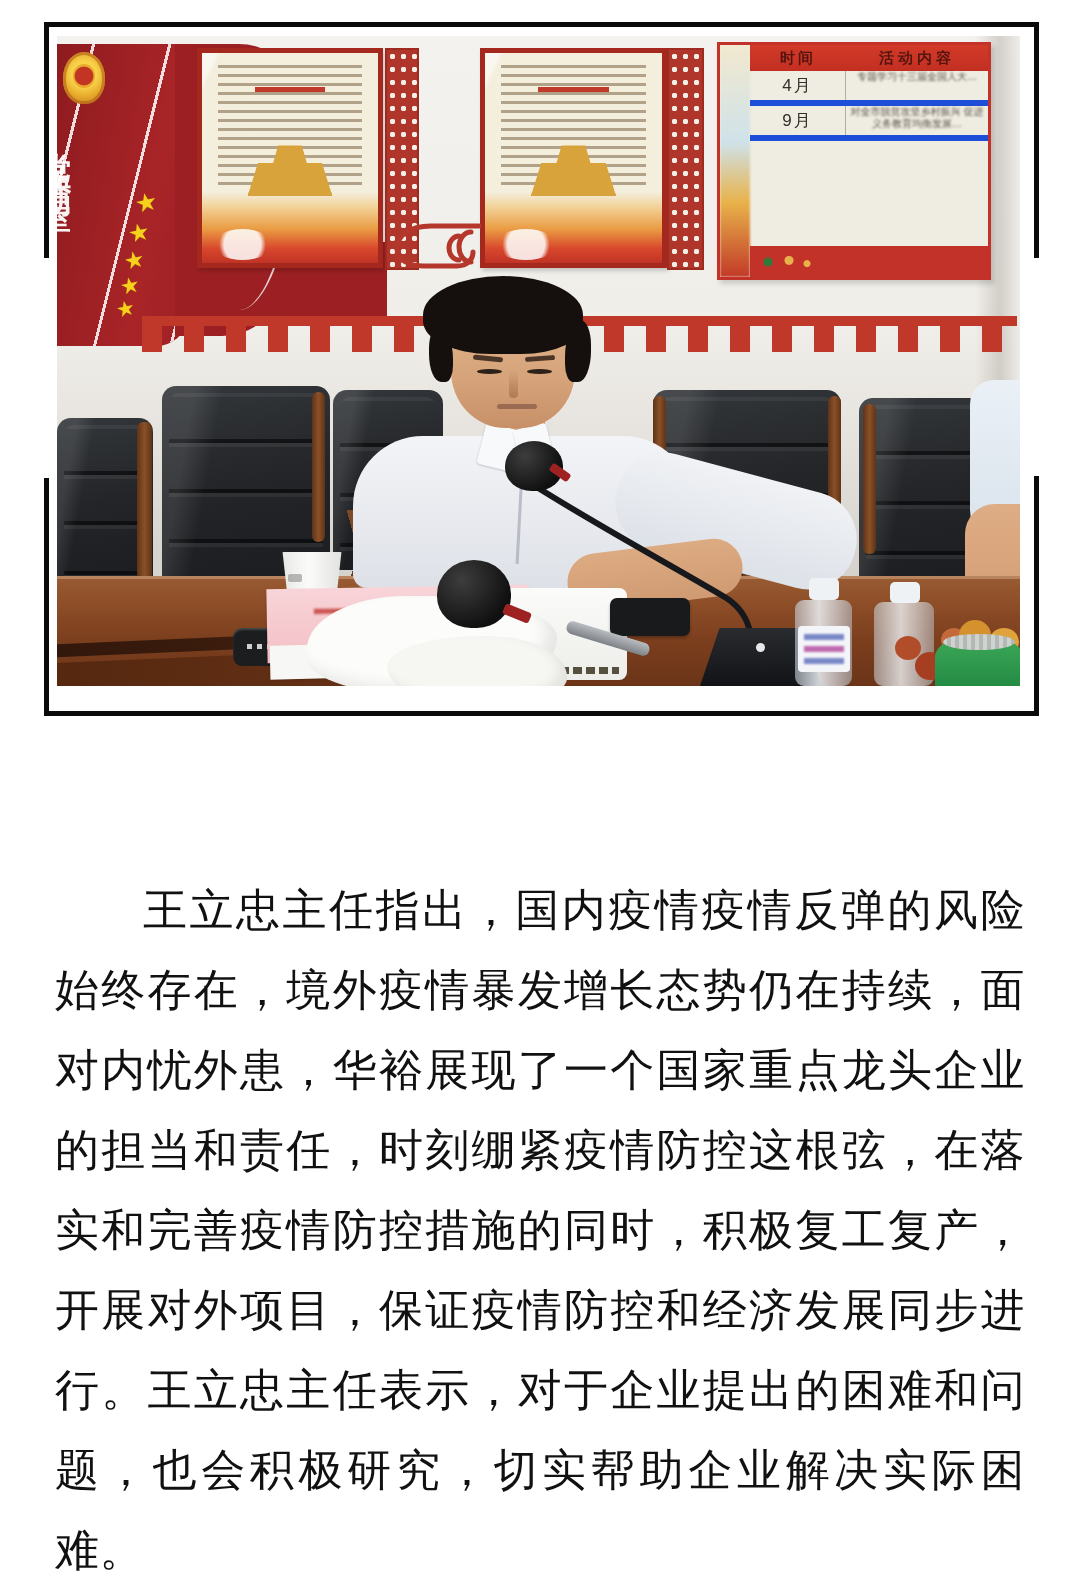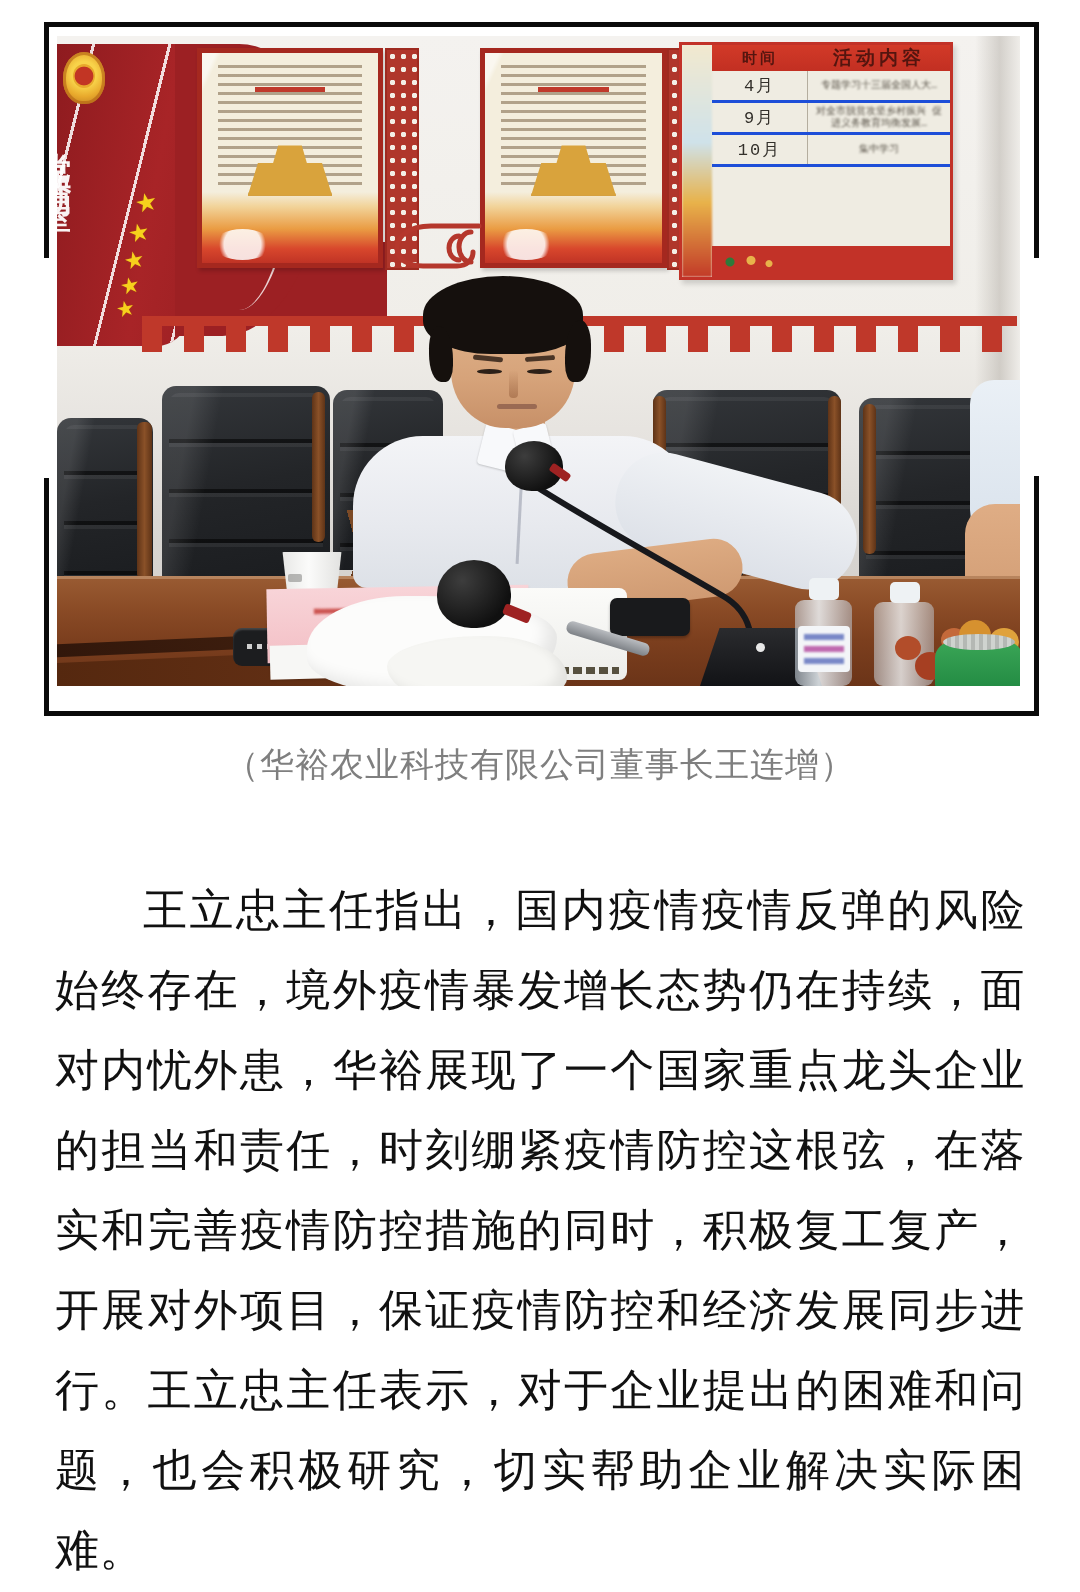--- a/index.html
+++ b/index.html
@@ -49,30 +49,30 @@
   .poster .art{position:absolute;left:0;right:0;bottom:0;height:34%;
       background:linear-gradient(180deg,rgba(244,238,221,0) 0%,#f2d49b 20%,#ea9c43 52%,#d8472c 80%,#c03325 100%);}
   .poster .art::before{content:"";position:absolute;left:6%;bottom:4%;width:34%;height:44%;border-radius:50%;
       background:radial-gradient(circle,#ffffff 0 55%,rgba(255,255,255,0) 70%);opacity:.85;}
   .poster .roof{position:absolute;left:26%;bottom:32%;width:48%;height:24%;background:#d9a33c;
       clip-path:polygon(0 100%,12% 35%,30% 35%,36% 0,64% 0,70% 35%,88% 35%,100% 100%);box-shadow:0 2px 0 #b97f22;}
   .lattice{background-color:#b0362b;border:2px solid #9e2a20;
       background-image:radial-gradient(circle,#f3efe6 2.6px,rgba(0,0,0,0) 3px);background-size:11px 13px;}
 
   
-  .board{left:622px;top:6px;width:268px;height:232px;background:#efece2;border:3px solid #c23228;
-         overflow:hidden;box-shadow:3px 4px 5px rgba(0,0,0,.15);font-family:Liberation Mono, monospace;}
+  .board{left:660px;top:6px;width:268px;height:232px;background:#efece2;border:3px solid #c23228;
+         overflow:hidden;box-shadow:3px 4px 5px rgba(0,0,0,.15);}
   .b-left{position:absolute;left:0;top:0;width:30px;bottom:0;filter:blur(1px);
          background:linear-gradient(180deg,#f2e9cf 0%,#cfe2ea 42%,#e8b24a 68%,#c23a28 100%);}
   .b-head{position:absolute;left:30px;right:0;top:0;height:26px;display:flex;align-items:center;
          background:linear-gradient(180deg,#d23a28,#c22f22);color:#54150f;font-weight:700;filter:blur(.5px);}
   .b-head .h1{width:96px;text-align:center;font-size:15px;letter-spacing:3px;}
-  .b-head .h2{flex:1;text-align:center;font-size:19px;letter-spacing:4px;}
+  .b-head .h2{flex:1;text-align:center;font-size:15px;letter-spacing:4px;}
   .b-rows{position:absolute;left:30px;right:0;top:26px;}
-  .brow{display:flex;height:29px;border-bottom:3px solid #1d4ed8;align-items:center;}
+  .brow{display:flex;height:29px;border-bottom:6px solid #1d4ed8;align-items:flex-start;}
   .brow .m{width:95px;text-align:center;font-size:17px;color:#33302b;letter-spacing:2px;
            border-right:1px solid #b4ad9e;align-self:stretch;display:flex;align-items:center;justify-content:center;filter:blur(.4px);}
   .brow .t{flex:1;font-size:10px;line-height:1.15;color:#5a544a;text-align:center;padding:0 4px;filter:blur(1.1px);}
   .b-bottom{position:absolute;left:30px;right:0;bottom:0;height:31px;background:#c23228;}
   .b-bottom::before{content:"";position:absolute;left:6px;top:8px;width:60px;height:16px;border-radius:8px;
            background:radial-gradient(circle at 20% 50%,#2d7a3a 0 4px,transparent 5px),
                       radial-gradient(circle at 55% 40%,#e8b24a 0 4px,transparent 5px),
                       radial-gradient(circle at 85% 60%,#e8b24a 0 3px,transparent 4px);}
 
   
@@ -235,24 +235,20 @@
       </div>
       <div class="b-rows">
         <div class="brow">
             <span class="m">4月</span>
             <span class="t">专题学习十三届全国人大…</span>
           </div>
         <div class="brow">
             <span class="m">9月</span>
             <span class="t">对全市脱贫攻坚乡村振兴 促进义务教育均衡发展…</span>
           </div>
-        <div class="brow">
-            <span class="m">10月</span>
-            <span class="t">集中学习</span>
-          </div>
       </div>
       <div class="b-bottom"></div>
     </div>
 
     <div class="a cren"></div>
 
     <div class="a chair" style="left:802px;top:362px;width:161px;height:205px;"></div>
     <div class="a wood" style="left:806px;top:368px;width:13px;height:150px;"></div>
     <div class="p2-shirt a"></div>
     <div class="p2-arm a"></div>
@@ -319,17 +315,16 @@
     <div class="a b-cap2"></div>
     <div class="fruit" style="left:838px;top:600px;width:26px;height:24px;background:#b24d2a;"></div>
     <div class="fruit" style="left:858px;top:616px;width:30px;height:28px;background:#a63f22;"></div>
     <div class="fruit" style="left:884px;top:592px;width:26px;height:24px;background:#c4693a;"></div>
     <div class="fruit" style="left:902px;top:584px;width:32px;height:30px;background:#d6912f;"></div>
     <div class="fruit" style="left:932px;top:592px;width:30px;height:28px;background:#e0a23c;"></div>
     <div class="a jar"></div>
     <div class="a jartop"></div>
   </div>
 
-  <div class="caption">（华裕农业科技有限公司董事长王连增）</div>
 
   <p class="article">王立忠主任指出，国内疫情疫情反弹的风险始终存在，境外疫情暴发增长态势仍在持续，面对内忧外患，华裕展现了一个国家重点龙头企业的担当和责任，时刻绷紧疫情防控这根弦，在落实和完善疫情防控措施的同时，积极复工复产，开展对外项目，保证疫情防控和经济发展同步进行。王立忠主任表示，对于企业提出的困难和问题，也会积极研究，切实帮助企业解决实际困难。</p>
 
 </div>
 
 </body></html>

